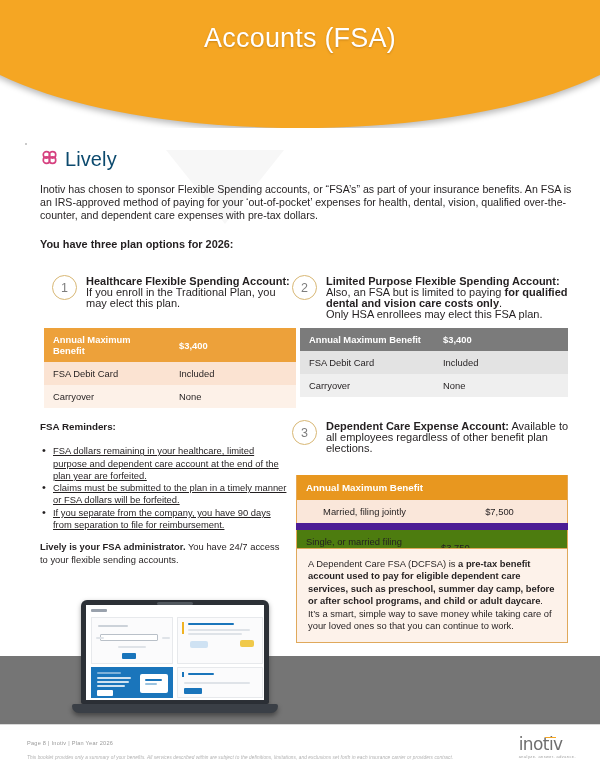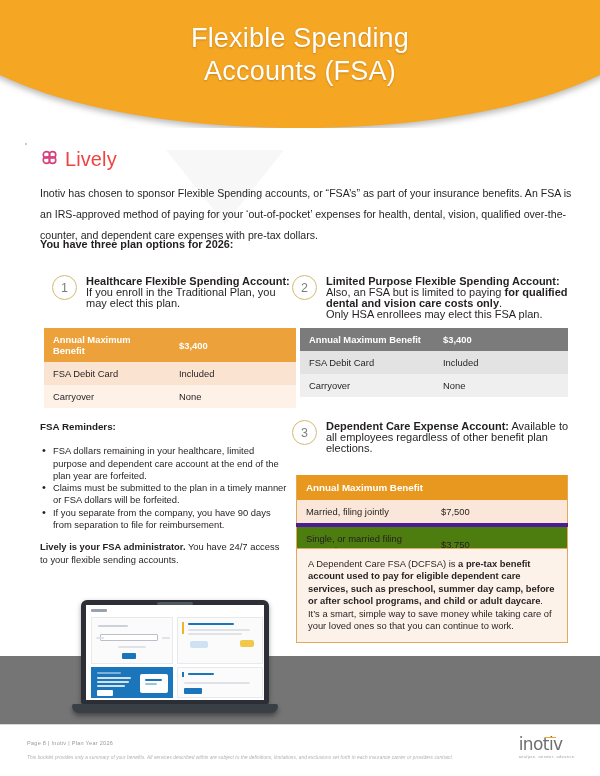--- a/index.html
+++ b/index.html
@@ -37,26 +37,26 @@
     clip-path: polygon(0 0, 100% 0, 50% 100%);
     opacity:.6;
   }
   .tiny-dot{
     position:absolute; left:25px; top:143px; width:2px;height:2px;
     background:#b9b9b9; border-radius:50%;
   }
 
   
   .lively { position:absolute; left:40px; top:148px; display:flex; align-items:center; gap:6px; }
-  .lively-word { font-size:20px; color:#ef4444; letter-spacing:.1px; }
+  .lively-word { font-size:20px; color:#0c4a6e; letter-spacing:.1px; }
 
   
   .intro {
     position:absolute; left:40px; top:183px; width:532px;
-    font-size:10.6px; line-height:21px; color:#231f20;
+    font-size:10.6px; line-height:13px; color:#231f20;
   }
   .have-options {
     position:absolute; left:40px; top:238px;
     font-size:10.9px; font-weight:bold; color:#231f20;
   }
 
   
   .opt { position:absolute; display:flex; gap:9px; }
   .circ {
     flex:0 0 auto; width:25px; height:25px; border-radius:50%;
@@ -84,39 +84,39 @@
 
   #tbl2 { left:300px; top:328px; width:268px; }
   #tbl2 table { width:100%; table-layout:fixed; }
   #tbl2 .hd td { background:#7b7b7b; color:#ffffff; font-weight:bold; }
   #tbl2 .r1 td { background:#e3e3e3; }
   #tbl2 .r2 td { background:#efefef; }
 
   #tbl3 { left:296px; top:475px; width:272px; }
   #tbl3 table { width:100%; table-layout:fixed; }
   #tbl3 .hd td { background:#e8971f; color:#ffffff; font-weight:bold; font-size:9.8px; padding:7px 9px; }
-  #tbl3 .r1 td { background:#fae7da; border-bottom:4px solid #4c1d95; }
+  #tbl3 .r1 td { background:#fae7da; border-bottom:7px solid #4c1d95;text-align:center; }
   #tbl3 .r2 td { background:#4d7c0f; border-bottom:1px solid #e6a855;margin-top:48px; }
   #tbl3 table { border-left:1px solid #e6a855; border-right:1px solid #e6a855; }
 
   .note-box {
     position:absolute; left:296px; top:548px; width:272px;
     background:#fdf2ea; border:1px solid #e0a95b;
     padding:9px 11px 10px 11px;
     font-size:9.4px; line-height:12.4px; color:#231f20;
   }
   .note-box b { font-weight:bold; }
 
   
   .reminders {
     position:absolute; left:40px; top:421px; width:248px;
     font-size:9.4px; line-height:12.3px; color:#231f20;
   }
   .reminders h4 { font-size:9.8px; font-weight:bold; margin-bottom:12px; }
-  .reminders ul { list-style:none; }
+  .reminders ul { list-style:none;text-decoration:underline; }
   .reminders li { position:relative; padding-left:13px; margin-bottom:0px; }
   .reminders li:before {
     content:"\2022"; position:absolute; left:2px; top:-1px; font-size:11px;
   }
   .admin { margin-top:10px; }
   .admin b { font-weight:bold; }
 
   
   .gray-band { position:absolute; left:0; top:656px; width:600px; height:68px; background:#757575; }
   .laptop { position:absolute; left:72px; top:600px; width:206px; height:120px; }
@@ -176,21 +176,20 @@
 
   <div class="banner-wrap">
     <div class="banner">
       
       
       
       
       
     </div>
     <div class="banner-title">
-      <div>Flexible Spending</div>
       <div>Accounts (FSA)</div>
     </div>
   </div>
 
   <div class="ghost-chevron"></div>
   <div class="tiny-dot"></div>
 
   <div class="lively">
     <span>
       <svg width="19" height="19" viewBox="0 0 24 24" aria-hidden="true">

